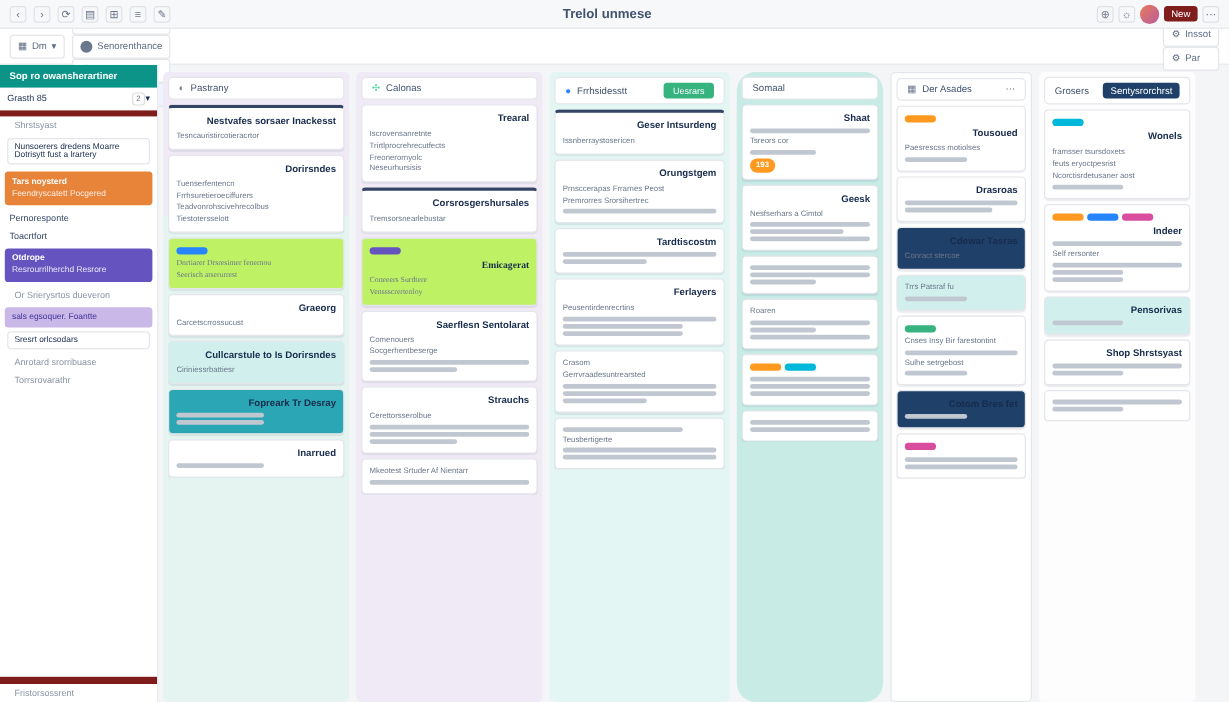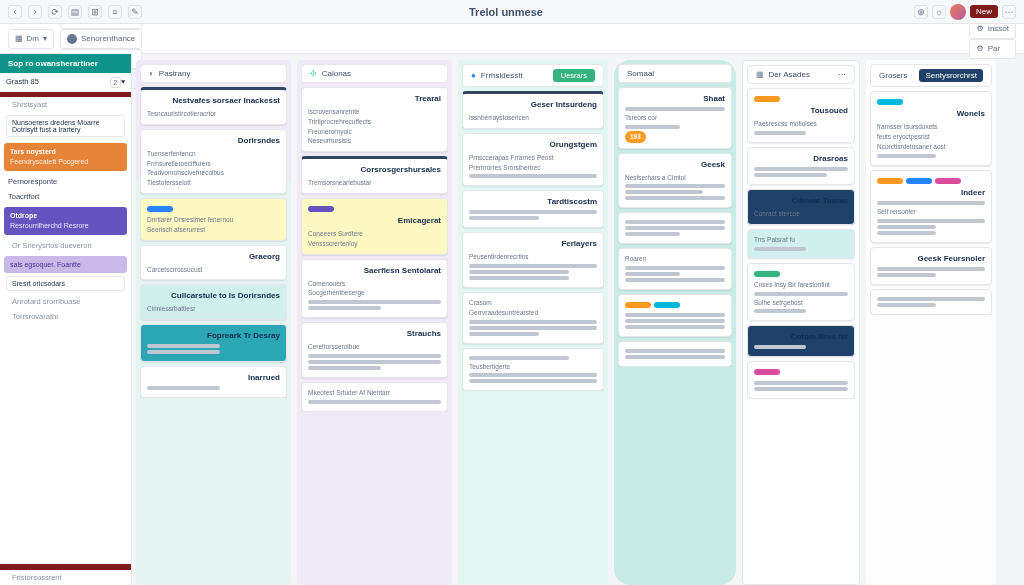--- a/index.html
+++ b/index.html
@@ -64,21 +64,21 @@
   .card .ct { font-weight: 600; color: #172b4d; margin-bottom: 2px; font-size: 8px; text-align: right; }
   .card .bar { height: 4px; background: #c1c7d0; border-radius: 2px; margin: 2px 0; }
   .card .bar.short { width: 55%; }
   .card .bar.med { width: 78%; }
   .label { display: inline-block; height: 6px; border-radius: 3px; margin-right: 3px; }
   .tag { display: inline-block; padding: 1px 5px; border-radius: 8px; font-size: 6.5px; font-weight: 600; }
   .section-card { border-top: 3px solid #344563; }
   .tint-navy { background: #1f4068; color: #fff; }
   .tint-teal { background: #d1f0ed; }
   .tint-cyan { background: #2aa6b5; color: #fff; }
-  .tint-grey { background: #fef9c3; }
+  .tint-grey { background: #bef264; font-family: Liberation Serif, serif; }
   .btn-green { background: #36b37e; color: #fff; border-radius: 3px; padding: 2px 8px; font-size: 7.5px; border: none; }
 
   .col.w-a { width: 155px; background: linear-gradient(#efeaf5 0,#efeaf5 120px,#e6f4f1 120px); border-radius: 4px; padding: 4px; }
   .col.w-b { width: 155px; background: #efeaf5; border-radius: 4px; padding: 4px; }
   .col.w-c { width: 150px; background: #e3f6f3; border-radius: 4px; padding: 4px; }
   .col.w-d { width: 122px; background: #c8ebe6; border-radius: 16px; padding: 4px; }
   .col.w-e { width: 118px; background: #fff; border-radius: 4px; padding: 4px; border:1px solid #e4e6ea;}
   .col.w-f { width: 130px; background: #fdfdfe; border-radius: 4px; padding: 4px; }
 
   .mini { font-size: 6.5px; color: #6b778c; }
@@ -365,22 +365,26 @@
         </div>
       </div>
       <div class="col w-f">
         <div class="col-head">
           <span>Grosers</span>
           <span style="margin-left:auto;background:#1f4068;color:#fff;border-radius:3px;padding:2px 6px;" class="">Sentysrorchrst</span>
         </div>
         <div class="col-body">
           <div class="card"><span class="label chip-teal" style="width:26px"></span><br><div class="ct">Wonels</div><div class="mini">framsser tsursdoxets</div><div class="mini">feuts eryoctpesrist</div><div class="mini">Ncorctisrdetusaner aost</div><div class="bar short"></div></div>
           <div class="card"><span class="label chip-orange" style="width:26px"></span><span class="label chip-blue" style="width:26px"></span><span class="label chip-pink" style="width:26px"></span><br><div class="ct">Indeer</div><div class="bar "></div><div class="mini">Self rersonter</div><div class="bar "></div><div class="bar short"></div><div class="bar short"></div></div>
-          <div class="card">
-            <div class="ct">Geesk Feursnoler</div>
+          <div class="card tint-teal">
+            <div class="ct">Pensorivas</div>
+            <div class="bar short"></div>
+          </div>
+          <div class="card">
+            <div class="ct">Shop Shrstsyast</div>
             <div class="bar "></div>
             <div class="bar short"></div>
           </div>
           <div class="card">
             <div class="bar "></div>
             <div class="bar short"></div>
           </div>
         </div>
       </div>
     </div>

